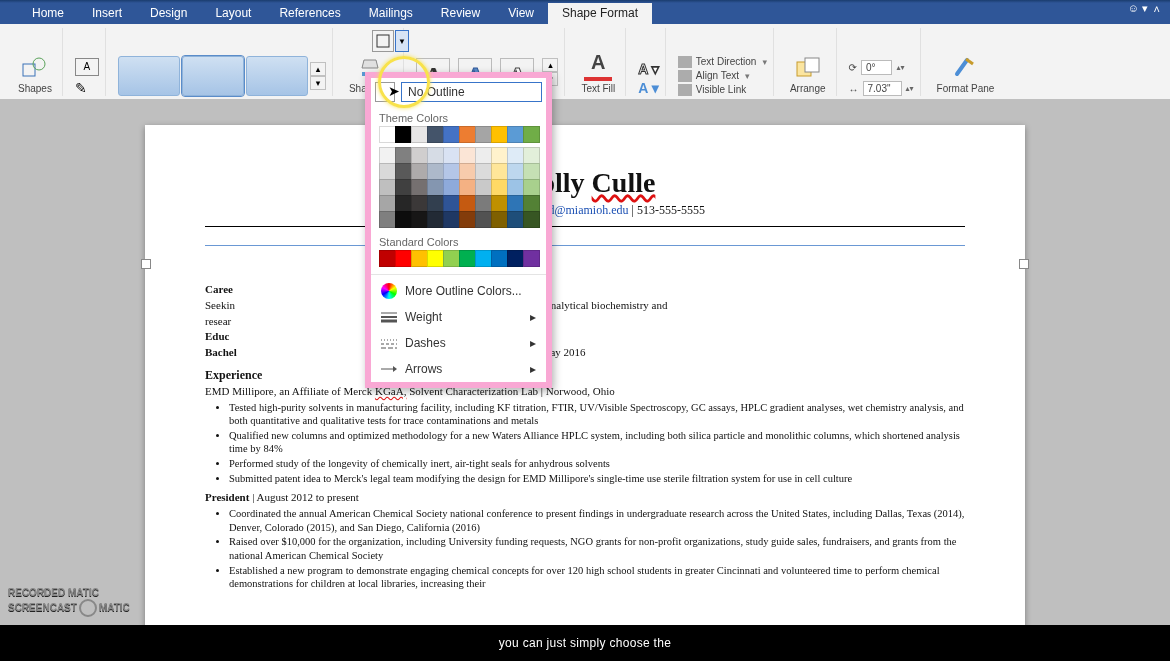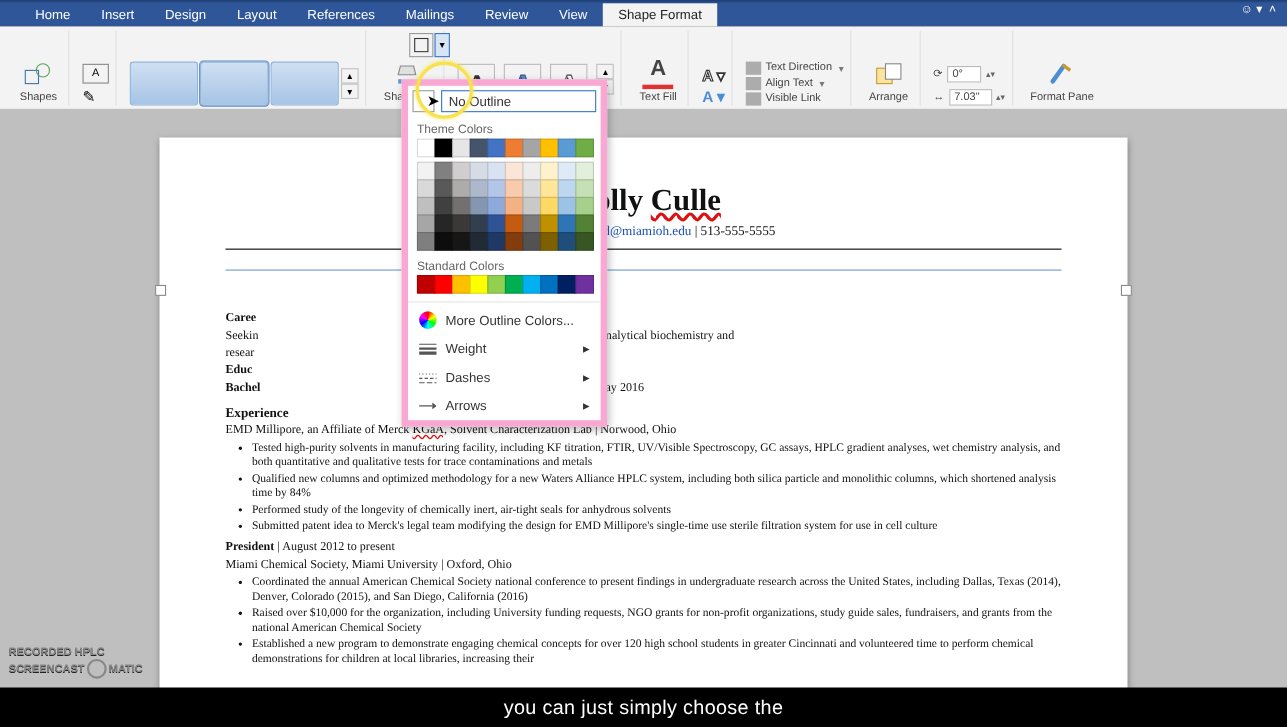--- a/index.html
+++ b/index.html
@@ -47,21 +47,21 @@
   .auto-sw{width:18px;height:18px;border:1px solid #999;}
   .no-ol{flex:1;border:1px solid #3874c9;padding:2px 6px;display:flex;align-items:center;position:relative;}
   .cursor-hl{position:absolute;left:378px;top:56px;width:46px;height:46px;border:3px solid #f8e24b;border-radius:50%;z-index:80;pointer-events:none;box-shadow:0 0 4px #f8e24b;}
   .cursor-arrow{position:absolute;left:388px;top:83px;z-index:82;font-size:14px;color:#000;pointer-events:none;}
   .dd-label{font-size:11px;color:#666;padding:6px 8px 2px;}
   .swatch-grid{display:grid;grid-template-columns:repeat(10,15px);gap:1px;padding:0 8px 4px;}
   .sw{width:15px;height:15px;border:1px solid rgba(0,0,0,0.15);}
   .dd-item{display:flex;align-items:center;justify-content:space-between;padding:5px 10px;}
   .dd-ic{width:16px;height:16px;display:flex;align-items:center;justify-content:center;font-size:12px;}
   .dd-left{display:flex;align-items:center;gap:8px;text-align:center;}
-  .caption{position:absolute;bottom:0;left:0;right:0;height:36px;background:#000;color:#fff;text-align:center;line-height:36px;font-size:18px;font-family:Arial;letter-spacing:0.3px;}
+  .caption{position:absolute;bottom:0;left:0;right:0;height:36px;background:#000;color:#fff;text-align:center;line-height:36px;font-size:12px;font-family:Arial;letter-spacing:0.3px;}
   .watermark{position:absolute;left:8px;bottom:44px;color:#888;font-size:10px;font-weight:bold;line-height:12px;text-shadow:0 1px 0 #222;z-index:60;}
   .watermark .dot{display:inline-block;width:14px;height:14px;border:2px solid #888;border-radius:50%;vertical-align:middle;margin:0 2px;}
   .dd-sep{border-top:1px solid #e4e4e4;margin:3px 0;}
   .small-arrows{font-size:8px;color:#666;}
   .chev{font-size:9px;color:#777;margin-left:2px;}
   .taskbar-shadow{position:absolute;top:0;left:0;right:0;height:3px;background:linear-gradient(#1a3c6e,#2f5698);}
   .right-titlebar{position:absolute;right:10px;top:2px;color:#fff;display:flex;gap:6px;align-items:center;font-size:11px;z-index:5;}
 </style>
 </head>
 <body>
@@ -235,21 +235,20 @@
     <p><b>Bachel</b> &nbsp;&nbsp;&nbsp;&nbsp;&nbsp;&nbsp;&nbsp;&nbsp;&nbsp;&nbsp;&nbsp;&nbsp;&nbsp;&nbsp;&nbsp;&nbsp;&nbsp;&nbsp;&nbsp;&nbsp;&nbsp;&nbsp;&nbsp;&nbsp;&nbsp;&nbsp;&nbsp;&nbsp;&nbsp;&nbsp;&nbsp;&nbsp;&nbsp;&nbsp;&nbsp;&nbsp;&nbsp;&nbsp;&nbsp;&nbsp;&nbsp;&nbsp;&nbsp;&nbsp;&nbsp;&nbsp;&nbsp;&nbsp;&nbsp;&nbsp;&nbsp;<span> | Miami University | Oxford, Ohio | May 2016</span></p>
     <h3>Experience</h3>
     <p><span>EMD Millipore, an Affiliate of Merck </span><span class="squig">KGaA,</span><span> Solvent Characterization Lab | Norwood, Ohio</span></p>
     <ul class="bul">
       <li>Tested high-purity solvents in manufacturing facility, including KF titration, FTIR, UV/Visible Spectroscopy, GC assays, HPLC gradient analyses, wet chemistry analysis, and both quantitative and qualitative tests for trace contaminations and metals</li>
       <li>Qualified new columns and optimized methodology for a new Waters Alliance HPLC system, including both silica particle and monolithic columns, which shortened analysis time by 84%</li>
       <li>Performed study of the longevity of chemically inert, air-tight seals for anhydrous solvents</li>
       <li>Submitted patent idea to Merck's legal team modifying the design for EMD Millipore's single-time use sterile filtration system for use in cell culture</li>
     </ul>
     <p><b>President</b><span> | August 2012 to present</span></p>
-    <p>Miami Chemical Society, Miami University | Oxford, Ohio</p>
     <ul class="bul">
       <li>Coordinated the annual American Chemical Society national conference to present findings in undergraduate research across the United States, including Dallas, Texas (2014), Denver, Colorado (2015), and San Diego, California (2016)</li>
       <li>Raised over $10,000 for the organization, including University funding requests, NGO grants for non-profit organizations, study guide sales, fundraisers, and grants from the national American Chemical Society</li>
       <li>Established a new program to demonstrate engaging chemical concepts for over 120 high school students in greater Cincinnati and volunteered time to perform chemical demonstrations for children at local libraries, increasing their</li>
     </ul>
   </div>
 </div>
 
 <div class="dropdown">
   <div class="dd-top">
@@ -380,17 +379,17 @@
         <span>Arrows</span>
       </div>
       <span>▸</span>
   </div>
 </div>
 
 <div class="cursor-hl"></div>
 <div class="cursor-arrow">➤</div>
 
 <div class="watermark">
-  <div>RECORDED HPLC</div>
+  <div>RECORDED MATIC</div>
   <div><span>SCREENCAST</span><span class="dot"></span><span>MATIC</span></div>
 </div>
 
 <div class="caption">you can just simply choose the</div>
 
 </body></html>

